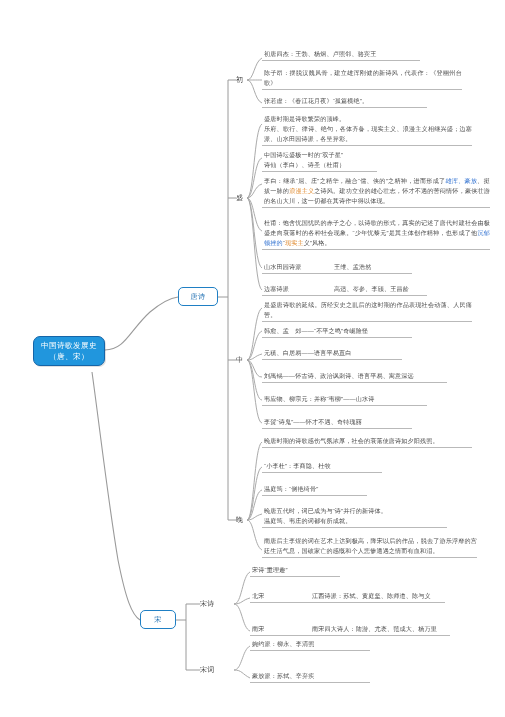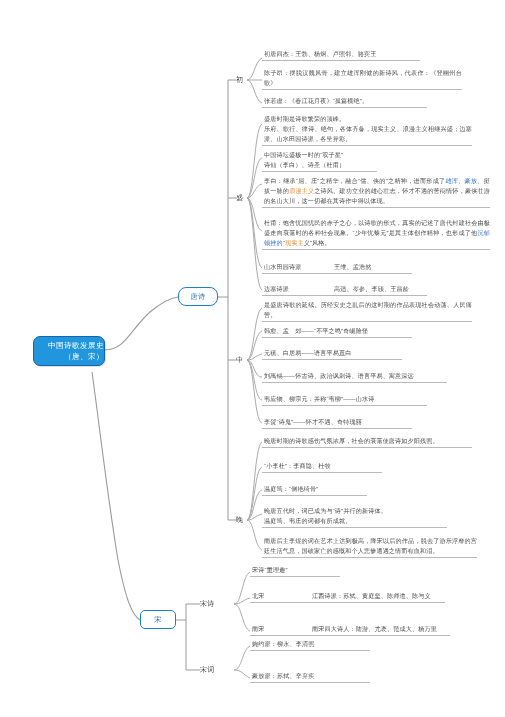--- a/index.html
+++ b/index.html
@@ -20,21 +20,21 @@
     box-sizing:border-box;
     background:#2196dd;
     border:1.3px solid #1565a8;
     border-radius:7px;
     color:#ffffff;
     font-size:7.6px;
     line-height:1.45;
     text-align:center;
     display:flex;
     flex-direction:column;
-    align-items:flex-end;
+    align-items:center;
     justify-content:center;
     letter-spacing:.4px;
     box-shadow:1px 1px 0 rgba(0,0,0,.12);
   }
   .root-node .l1{display:block;}
   .root-node .l2{display:block;}
 
   
   .l1-node{
     position:absolute;
@@ -154,21 +154,21 @@
       <path d="M234,670 C242,670 242,650 250,646"></path>
       <path d="M234,670 C242,670 242,674 250,678"></path>
     </g>
   </svg>
 
   <div class="root-node" style="left:33px;top:336px;width:72px;height:30px;">
     <span class="l1">中国诗歌发展史</span>
     <span class="l2">（唐、宋）</span>
   </div>
 
-  <div class="l1-node" style="left:178px;top:287px;width:40px;height:19px;border-radius:8px;">
+  <div class="l1-node" style="left:178px;top:287px;width:40px;height:19px;">
     <span>唐诗</span>
   </div>
 
   <div class="l1-node" style="left:140px;top:610px;width:36px;height:19px;">
     <span>宋</span>
   </div>
 
   <div class="l2-label" style="left:236px;top:75px;">初</div>
   <div class="l2-label" style="left:236px;top:193px;">盛</div>
   <div class="l2-label" style="left:236px;top:355px;">中</div>

